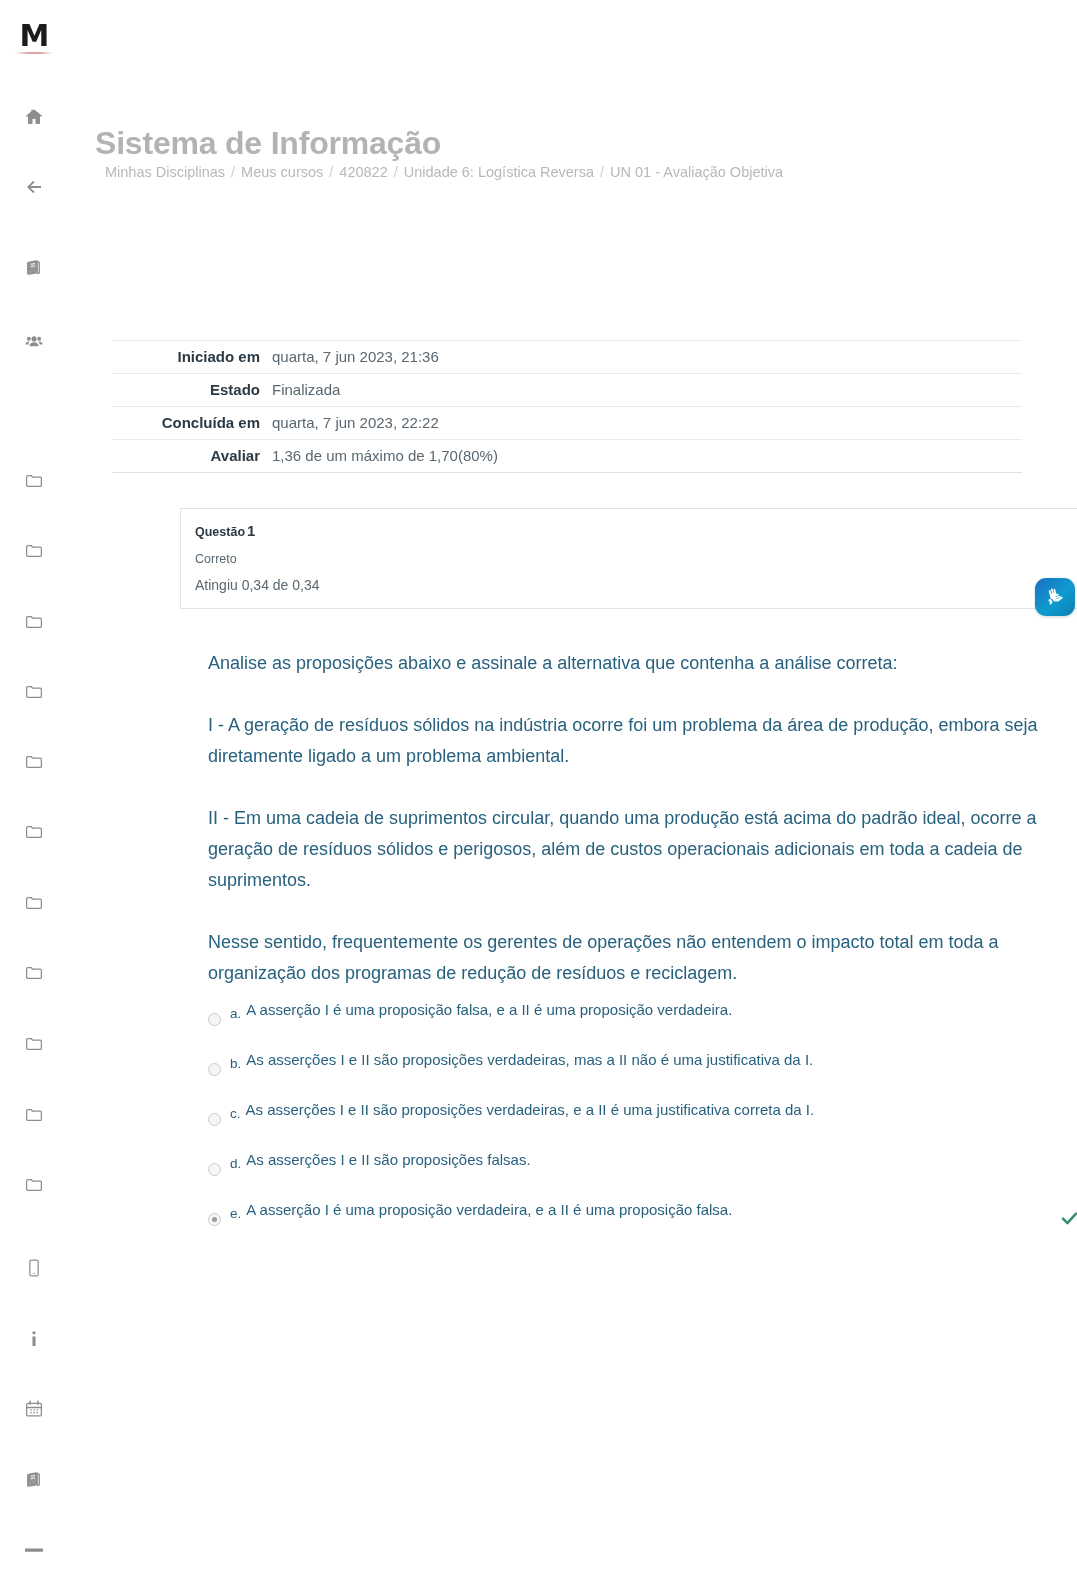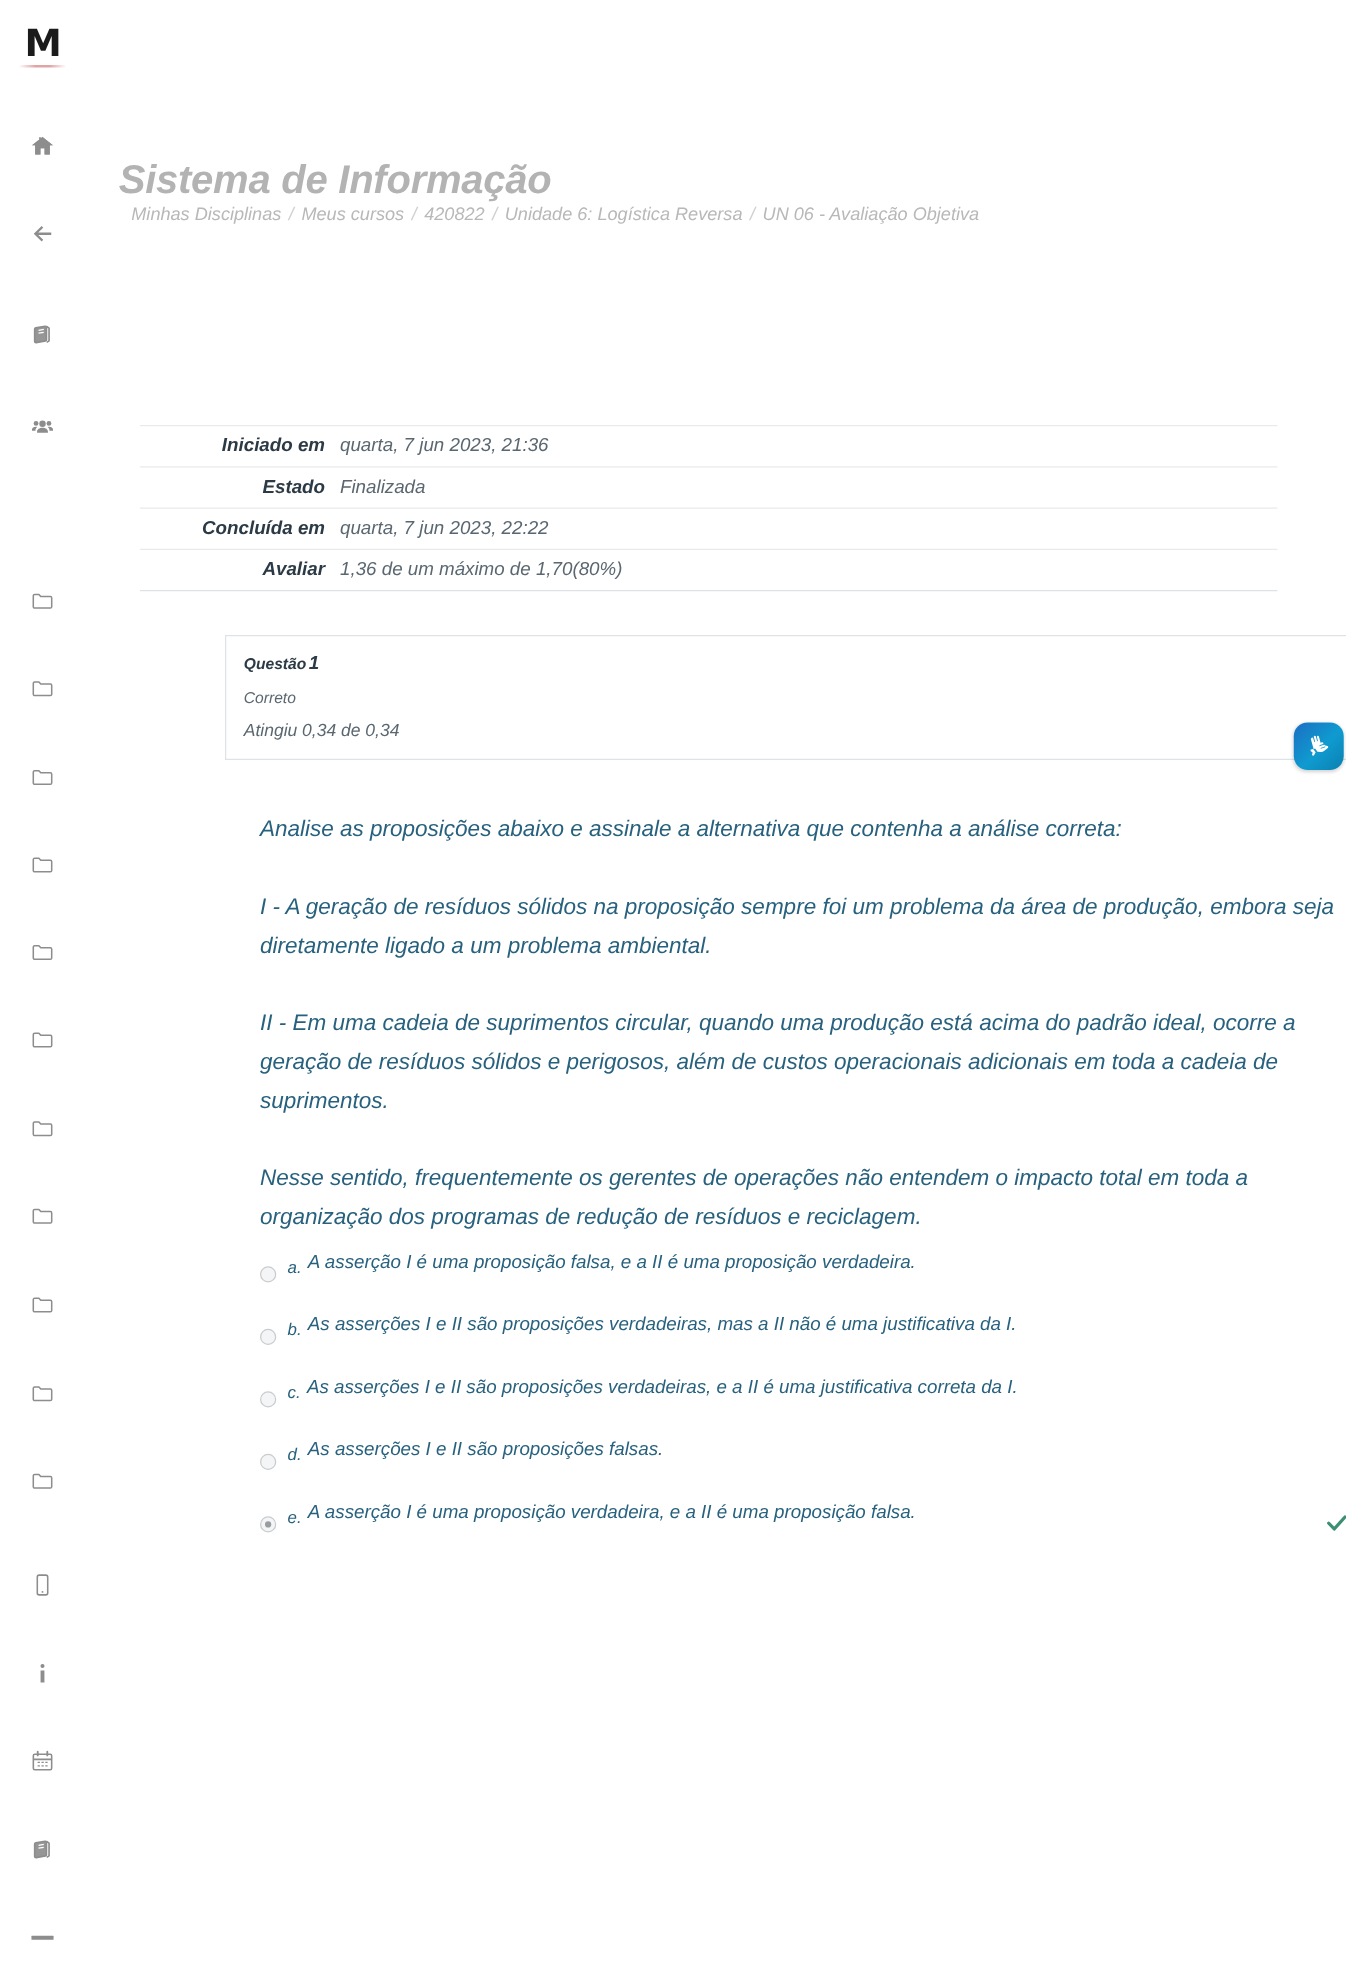--- a/index.html
+++ b/index.html
@@ -56,21 +56,20 @@
     color: #8d8d8d;
   }
   .side-icon svg { display: block; }
 
   
   #content {
     position: absolute;
     left: 68px; top: 0;
     width: 1009px;
     height: 1571px;
-    font-style: italic;
   }
   #page-title {
     position: absolute;
     left: 27px; top: 103px;
     font-size: 32px;
     font-weight: 700;
     color: #b3b3b3;
     letter-spacing: -0.2px;
     line-height: 1.2;
   }
@@ -391,21 +390,21 @@
           <rect x="0" y="1.5" width="18" height="3.2" rx="0.4"></rect>
         </svg>
       </span>
     </div>
   </div>
 
 <div id="content">
 
   <h1 id="page-title">Sistema de Informação</h1>
 
-  <nav id="breadcrumb"><span class="crumb">Minhas Disciplinas</span><span class="sep">/</span><span class="crumb">Meus cursos</span><span class="sep">/</span><span class="crumb">420822</span><span class="sep">/</span><span class="crumb">Unidade 6: Logística Reversa</span><span class="sep">/</span><span class="crumb">UN 06 - Avaliação Objetiva</span></nav>
+  <nav id="breadcrumb"><span class="crumb">Minhas Disciplinas</span><span class="sep">/</span><span class="crumb">Meus cursos</span><span class="sep">/</span><span class="crumb">420822</span><span class="sep">/</span><span class="crumb">Unidade 6: Logística Reversa</span><span class="sep">/</span><span class="crumb">UN 01 - Avaliação Objetiva</span></nav>
 
   <table id="info-table">
     <tbody id="info-table-body">
         <tr>
           <td class="k">Iniciado em</td>
           <td class="v">quarta, 7 jun 2023, 21:36</td>
         </tr>
         <tr>
           <td class="k">Estado</td>
           <td class="v">Finalizada</td>
@@ -424,21 +423,21 @@
   <div id="question-box">
     <div class="q-num">
       <span>Questão</span><span class="num">1</span>
     </div>
     <div class="q-state">Correto</div>
     <div class="q-grade">Atingiu 0,34 de 0,34</div>
   </div>
 
   <div id="qtext">
       <p>Analise as proposições abaixo e assinale a alternativa que contenha a análise correta:</p>
-      <p>I - A geração de resíduos sólidos na proposição sempre foi um problema da área de produção, embora seja diretamente ligado a um problema ambiental.</p>
+      <p>I - A geração de resíduos sólidos na indústria ocorre foi um problema da área de produção, embora seja diretamente ligado a um problema ambiental.</p>
       <p>II - Em uma cadeia de suprimentos circular, quando uma produção está acima do padrão ideal, ocorre a geração de resíduos sólidos e perigosos, além de custos operacionais adicionais em toda a cadeia de suprimentos.</p>
       <p>Nesse sentido, frequentemente os gerentes de operações não entendem o impacto total em toda a organização dos programas de redução de resíduos e reciclagem.</p>
     </div>
 
   <div id="answers">
       <div class="ans-row">
         <span class="radio"></span>
         <span class="ans-letter">a.</span>
         <span class="ans-text">A asserção I é uma proposição falsa, e a II é uma proposição verdadeira.</span>
         <span class="ans-mark"></span>

